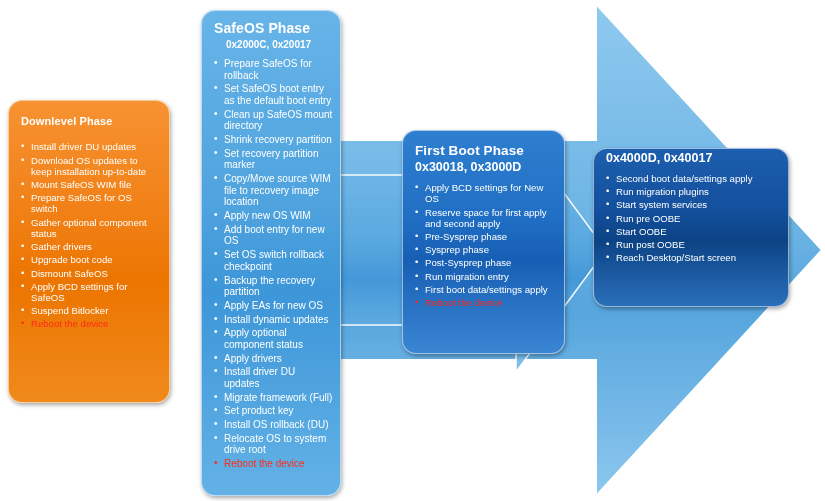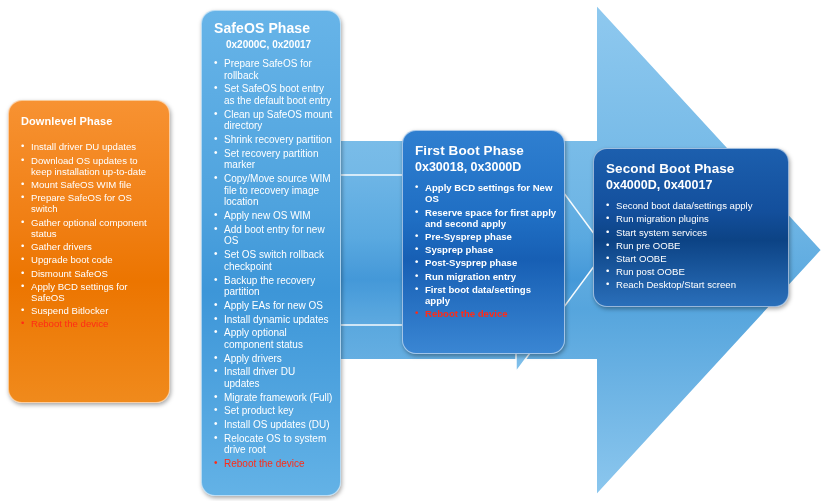--- a/index.html
+++ b/index.html
@@ -115,21 +115,20 @@
     font-size: 13.5px;
     padding: 12px 0 0 12px;
   }
   #firstboot .phase-sub {
     font-size: 12.5px;
     padding: 2px 12px 0 12px;
   }
   #firstboot .bullets {
     padding: 8px 7px 0 12px;
     font-size: 9.6px;
-    font-weight: bold;
   }
 
   
   #secondboot {
     left: 593px;
     top: 148px;
     width: 196px;
     height: 159px;
     background: linear-gradient(to bottom, #1c5fae 0%, #134f9c 40%, #0d4governance 58%, #2a6fba 100%);
     background: linear-gradient(to bottom, #1c5fae 0%, #134f9c 40%, #0c4385 58%, #2a6fba 100%);
@@ -208,21 +207,21 @@
       <li>Add boot entry for new OS</li>
       <li>Set OS switch rollback checkpoint</li>
       <li>Backup the recovery partition</li>
       <li>Apply EAs for new OS</li>
       <li>Install dynamic updates</li>
       <li>Apply optional component status</li>
       <li>Apply drivers</li>
       <li>Install driver DU updates</li>
       <li>Migrate framework (Full)</li>
       <li>Set product key</li>
-      <li>Install OS updates (DU)</li>
+      <li>Install OS rollback (DU)</li>
       <li>Relocate OS to system drive root</li>
       <li class="reboot">Reboot the device</li>
     </ul>
   </div>
 
   <div class="phase-card" id="firstboot">
     <div class="phase-title">First Boot Phase</div>
     <div class="phase-sub">0x30018, 0x3000D</div>
     <ul class="bullets">
       <li>Apply BCD settings for New OS</li>
@@ -230,21 +229,20 @@
       <li>Pre-Sysprep phase</li>
       <li>Sysprep phase</li>
       <li>Post-Sysprep phase</li>
       <li>Run migration entry</li>
       <li>First boot data/settings apply</li>
       <li class="reboot">Reboot the device</li>
     </ul>
   </div>
 
   <div class="phase-card" id="secondboot">
-    <div class="phase-title">Second Boot Phase</div>
     <div class="phase-sub">0x4000D, 0x40017</div>
     <ul class="bullets">
       <li>Second boot data/settings apply</li>
       <li>Run migration plugins</li>
       <li>Start system services</li>
       <li>Run pre OOBE</li>
       <li>Start OOBE</li>
       <li>Run post OOBE</li>
       <li>Reach Desktop/Start screen</li>
     </ul>

